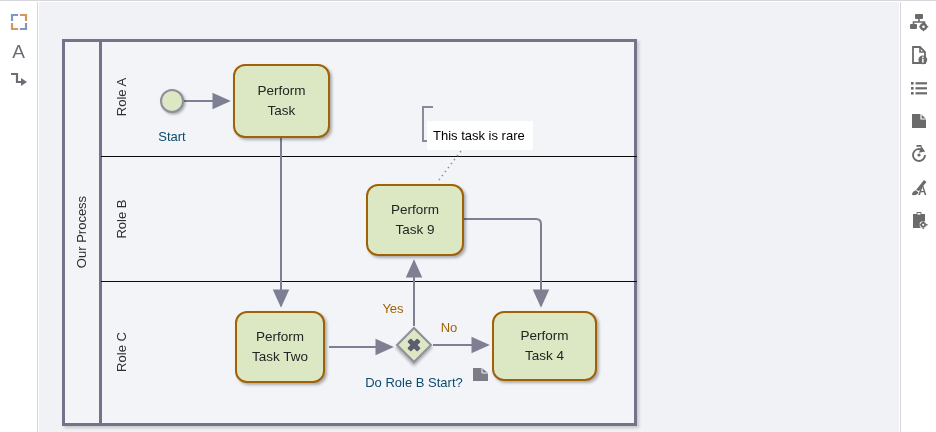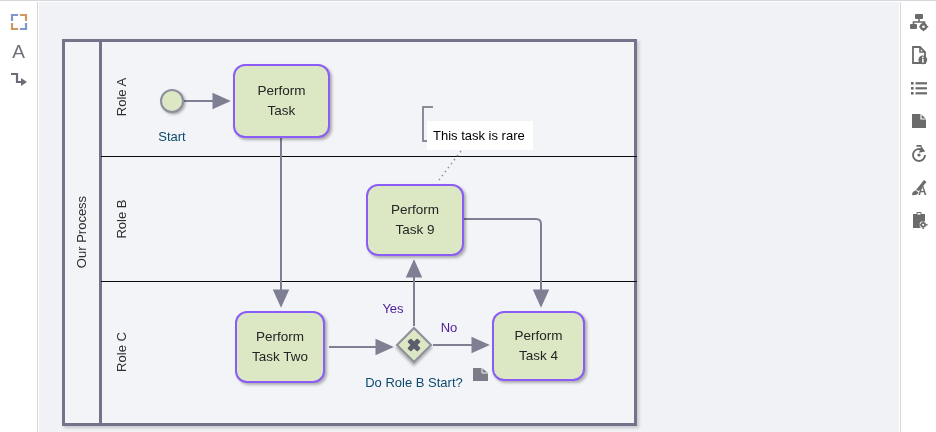--- a/index.html
+++ b/index.html
@@ -16,29 +16,29 @@
   
   .canvas{position:absolute;left:39px;right:37px;top:1px;bottom:0;background:#f1f2f6;}
 
   
   .pool{position:absolute;left:62px;top:38px;width:575px;height:387px;border:3px solid #73738c;box-sizing:border-box;background:#f3f4f8;box-shadow:2px 2px 3px rgba(0,0,0,0.18);}
   .pool-title-col{position:absolute;left:0;top:0;bottom:0;width:34px;border-right:3px solid #73738c;}
   .lane-divider{position:absolute;height:1px;background:#0a0a0a;left:101px;width:536px;z-index:1;}
   .vlabel{position:absolute;transform:translate(-50%,-50%) rotate(-90deg);white-space:nowrap;font-size:13px;color:#2e2e2e;z-index:2;}
 
   
-  .task{position:absolute;background:#dce8c4;border:2px solid #8b5cf6;border-radius:12px;box-shadow:2px 2px 3px rgba(0,0,0,0.3);display:flex;align-items:center;justify-content:center;box-sizing:border-box;z-index:3;cursor:pointer;}
+  .task{position:absolute;background:#dce8c4;border:2px solid #a16207;border-radius:12px;box-shadow:2px 2px 3px rgba(0,0,0,0.3);display:flex;align-items:center;justify-content:center;box-sizing:border-box;z-index:3;cursor:pointer;}
   .task .lbl{width:70px;text-align:center;font-size:13.5px;line-height:1.5;color:#242424;}
   .start-event{position:absolute;left:160px;top:88px;width:24px;height:24px;border-radius:50%;background:#dce8c4;border:2px solid #8e8e9e;box-sizing:border-box;box-shadow:1.5px 1.5px 2.5px rgba(0,0,0,0.3);z-index:3;cursor:pointer;}
   .gateway{position:absolute;left:401px;top:331px;width:26px;height:26px;background:#dce8c4;border:2px solid #8e8e9e;box-sizing:border-box;transform:rotate(45deg);box-shadow:2px 2px 3px rgba(0,0,0,0.3);z-index:3;cursor:pointer;}
   .gw-bar{position:absolute;left:50%;top:50%;background:#5d5d6e;border-radius:1px;}
   .gw-bar.h{width:14px;height:5px;transform:translate(-50%,-50%);}
   .gw-bar.v{width:5px;height:14px;transform:translate(-50%,-50%);}
   .node-label{position:absolute;transform:translate(-50%,-50%);font-size:13px;color:#0c4a6e;white-space:nowrap;z-index:4;}
-  .edge-label{position:absolute;transform:translate(-50%,-50%);font-size:13px;color:#4c1d95;white-space:nowrap;z-index:4;}
+  .edge-label{position:absolute;transform:translate(-50%,-50%);font-size:13px;color:#a16207;white-space:nowrap;z-index:4;}
 
   
   .annotation-bracket{position:absolute;left:422px;top:105px;width:11px;height:36px;border-left:2px solid #8a8a99;border-top:2px solid #8a8a99;border-bottom:2px solid #8a8a99;box-sizing:border-box;z-index:3;}
   .annotation-text{position:absolute;left:427px;top:120px;height:29px;background:#ffffff;display:flex;align-items:center;padding:0 8px 0 6px;font-size:13px;color:#000000;white-space:nowrap;z-index:3;cursor:pointer;}
 
   .doc-badge{position:absolute;left:472px;top:366px;z-index:4;}
 
   .edges{position:absolute;left:0;top:0;width:936px;height:432px;z-index:2;pointer-events:none;}
 </style>
 </head>
@@ -171,21 +171,21 @@
   </div>
 
   <div class="task" style="left:366px;top:183px;width:98px;height:72px;">
     <span class="lbl">Perform Task 9</span>
   </div>
 
   <div class="task" style="left:235px;top:310px;width:90px;height:72px;">
     <span class="lbl">Perform Task Two</span>
   </div>
 
-  <div class="task" style="left:492px;top:310px;width:93px;height:70px;">
+  <div class="task" style="left:492px;top:310px;width:105px;height:70px;">
     <span class="lbl">Perform Task 4</span>
   </div>
 
   <div class="gateway">
     <div class="gw-bar h"></div>
     <div class="gw-bar v"></div>
   </div>
   <div class="node-label" style="left:414px;top:381px;">Do Role B Start?</div>
 
   <div class="edge-label" style="left:393px;top:307px;">Yes</div>

